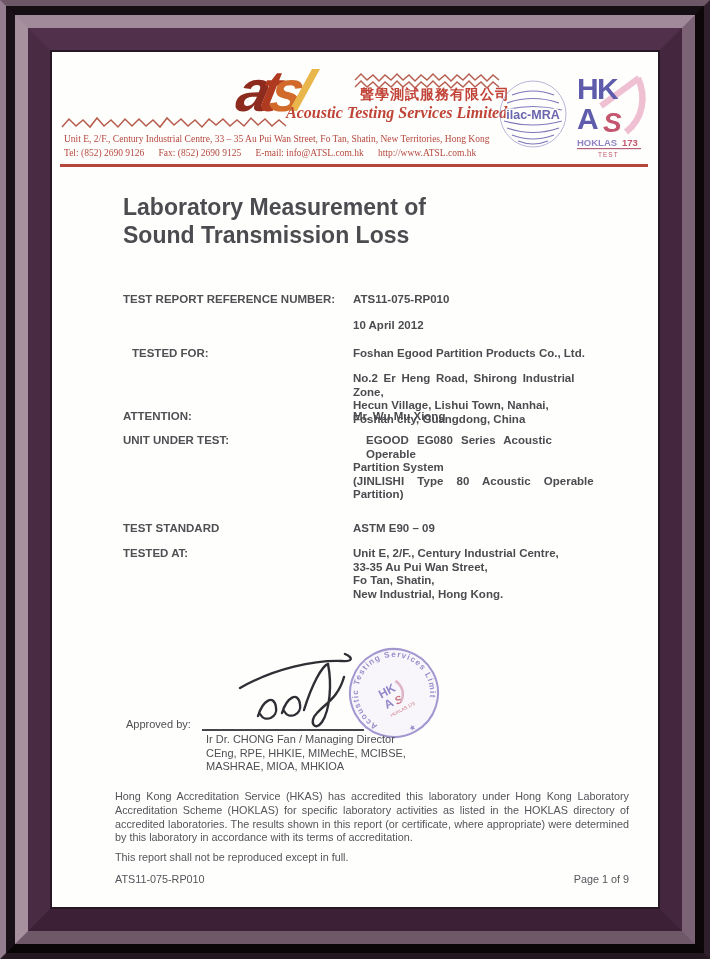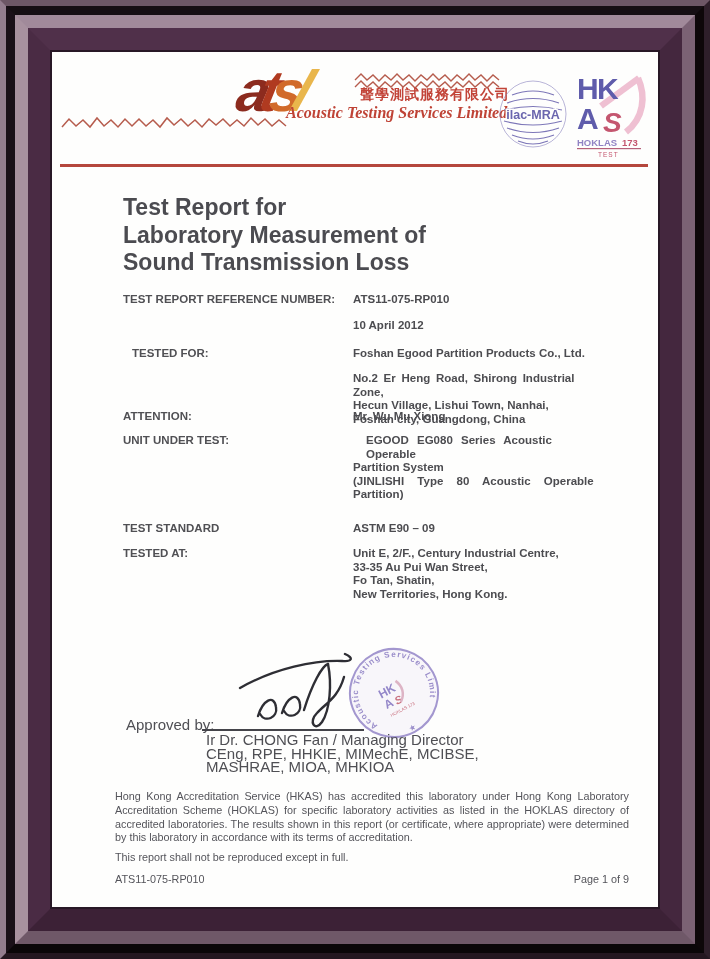--- a/index.html
+++ b/index.html
@@ -27,21 +27,21 @@
   .addr{font-family:"Liberation Serif",serif;font-size:9.5px;color:#b5473d;white-space:pre;}
   .rule{height:2.5px;background:#b5473d;}
   
   .title{font-size:23px;font-weight:bold;line-height:27.5px;color:#4b4b50;white-space:nowrap;}
   .lab{font-size:11.5px;font-weight:bold;color:#505054;white-space:nowrap;width:232px;}
   .val{font-size:11.5px;font-weight:bold;color:#4c4c50;width:256px;line-height:13.5px;}
   .ws1{word-spacing:2.5px;}
   .ws2{word-spacing:5px;padding-left:13px;}
   .ws3{word-spacing:10px;}
   
-  .small{font-size:15px;color:#4f4f54;line-height:13.5px;}
+  .small{font-size:11px;color:#4f4f54;line-height:13.5px;}
   .sigline{height:1.6px;background:#44444a;}
   
   .foot{font-size:10.8px;color:#54545a;line-height:13.8px;text-align:justify;}
   .nowrap{white-space:nowrap;}
   svg text{font-family:"Liberation Sans",sans-serif;}
 </style>
 </head>
 <body>
 
 <div class="f1">
@@ -59,20 +59,22 @@
         <span class="l1">a</span><span class="l2">t</span><span class="l3">s</span><span class="l4">l</span>
       </div>
 
       <svg class="abs" style="left:301px;top:20px" width="150" height="20" viewBox="0 0 150 20">
         <path d="M2 8 L8 2 L14 8 L20 3 L26 9 L32 3 L38 8 L44 2 L50 8 L56 3 L62 9 L68 3 L74 8 L80 2 L86 8 L92 3 L98 9 L104 3 L110 8 L116 2 L122 8 L128 3 L134 9 L140 3 L146 8" fill="none" stroke="#b65c4d" stroke-width="1.4"></path>
         <path d="M2 15 L8 9 L14 15 L20 10 L26 16 L32 10 L38 15 L44 9 L50 15 L56 10 L62 16 L68 10 L74 15 L80 9 L86 15 L92 10 L98 16 L104 10 L110 15 L116 9 L122 15 L128 10 L134 16 L140 10 L146 15" fill="none" stroke="#b65c4d" stroke-width="1.4"></path>
       </svg>
 
       <div class="abs zh" style="left:308px;top:34px">聲學測試服務有限公司</div>
       <div class="abs script" style="left:234px;top:52px">Acoustic Testing Services Limited</div>
+      <div class="abs addr" style="left:12px;top:82px">Unit E, 2/F., Century Industrial Centre, 33 – 35 Au Pui Wan Street, Fo Tan, Shatin, New Territories, Hong Kong</div>
+      <div class="abs addr" style="left:12px;top:96px">Tel: (852) 2690 9126      Fax: (852) 2690 9125      E-mail: info@ATSL.com.hk      http://www.ATSL.com.hk</div>
       <div class="abs rule" style="left:8px;top:112px;width:588px"></div>
 
       <svg class="abs" style="left:446px;top:26px" width="70" height="72" viewBox="0 0 70 72">
         <circle cx="35" cy="36" r="33" fill="none" stroke="#7d77b8" stroke-width="1" opacity="0.55"></circle>
         <g fill="none" stroke="#7d77b8" stroke-width="1.2">
           <path d="M14 17 Q35 9 56 17"></path>
           <path d="M9 25 Q35 16 61 25"></path>
           <path d="M6 32 Q35 25 64 32"></path>
           <path d="M6 43 Q35 51 64 43"></path>
           <path d="M9 50 Q35 59 61 50"></path>
@@ -89,21 +91,20 @@
         <text x="24" y="31" font-size="30" font-weight="bold" fill="#5f5cab">K</text>
         <text x="4" y="61" font-size="30" font-weight="bold" fill="#5f5cab">A</text>
         <text x="30" y="64" font-size="28" font-weight="bold" font-style="italic" fill="#c4566f">S</text>
         <text x="4" y="78" font-size="9.5" font-weight="bold" fill="#9183c4">HOKLAS</text>
         <text x="49" y="78" font-size="9.5" font-weight="bold" fill="#c4566f">173</text>
         <rect x="4" y="80" width="64" height="1.2" fill="#b5607a"></rect>
         <text x="25" y="89" font-size="6.5" letter-spacing="1" fill="#c4566f">TEST</text>
       </svg>
 
       <div class="abs" style="left:71px;top:142px">
-        <div class="title">Test Report for</div>
         <div class="title">Laboratory Measurement of</div>
         <div class="title">Sound Transmission Loss</div>
       </div>
 
       <div class="abs lab" style="left:71px;top:241px">TEST REPORT REFERENCE NUMBER:</div>
       <div class="abs val" style="left:301px;top:241px">ATS11-075-RP010</div>
 
       <div class="abs val" style="left:301px;top:267px">10 April 2012</div>
 
       <div class="abs lab" style="left:80px;top:295px">TESTED FOR:</div>
@@ -126,21 +127,21 @@
       </div>
 
       <div class="abs lab" style="left:71px;top:470px">TEST STANDARD</div>
       <div class="abs val" style="left:301px;top:470px">ASTM E90 – 09</div>
 
       <div class="abs lab" style="left:71px;top:495px">TESTED AT:</div>
       <div class="abs val" style="left:301px;top:495px">
         <div>Unit E, 2/F., Century Industrial Centre,</div>
         <div>33-35 Au Pui Wan Street,</div>
         <div>Fo Tan, Shatin,</div>
-        <div>New Territories, Hong Kong.</div>
+        <div>New Industrial, Hong Kong.</div>
       </div>
 
       <svg class="abs" style="left:178px;top:592px" width="140" height="100" viewBox="0 0 140 100">
         <g fill="none" stroke="#2e2e34" stroke-width="2.4" stroke-linecap="round">
           <path d="M10 44 C45 24 85 16 112 17 C122 18 124 14 115 10"></path>
           <path d="M28 72 c5 -16 16 -22 18 -9 c2 11 -11 16 -16 7"></path>
           <path d="M52 69 c5 -16 16 -22 18 -9 c2 11 -11 16 -16 7"></path>
           <path d="M74 66 c8 -26 18 -44 24 -46"></path>
           <path d="M98 20 c4 20 2 46 -6 58 c-7 10 -14 0 -5 -9 c9 -10 21 -15 27 -36"></path>
         </g>

